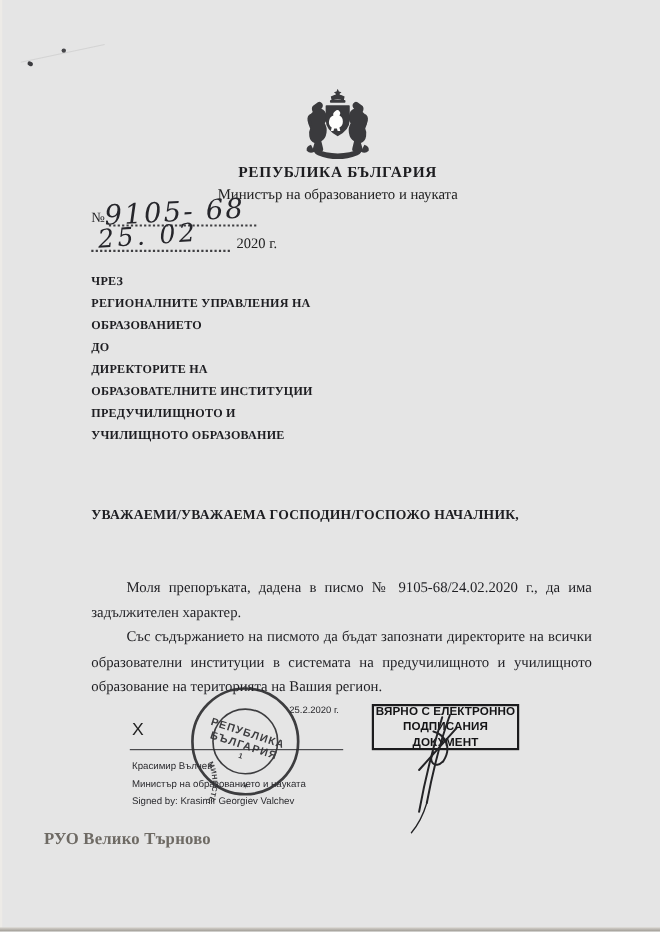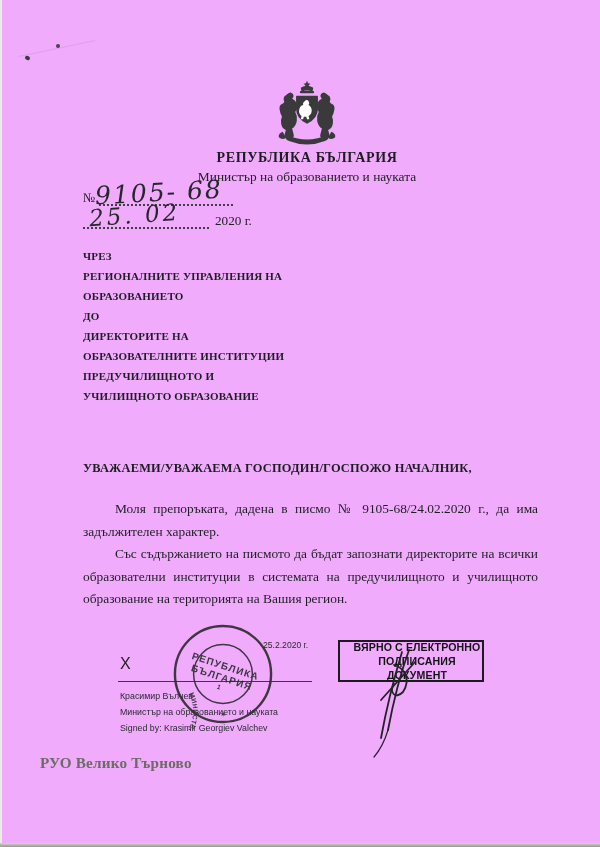--- a/index.html
+++ b/index.html
@@ -1,18 +1,18 @@
 <!DOCTYPE html>
 <html><head>
 <meta charset="utf-8">
 <style>
   html,body{margin:0;padding:0;background:#ffffff;}
   .page{
     position:relative;width:600px;height:847px;overflow:hidden;
-    background:#f0abfc;
+    background:#e5e5e5;
     font-family:"Liberation Serif", serif;
     color:#222225;
   }
   
   .edge-bottom{position:absolute;left:0;right:0;bottom:0;height:4px;
     background:linear-gradient(#d8d5cf,#9a968f);}
   .edge-left{position:absolute;left:0;top:0;bottom:0;width:2px;background:#edebe7;}
   .scratch{position:absolute;left:18px;top:40px;width:78px;height:26px;}
   .dot1{position:absolute;left:7px;top:16px;width:5px;height:4px;background:#3c3c40;border-radius:40% 60% 50% 50%;transform:rotate(20deg);}
   .dot2{position:absolute;left:38px;top:4px;width:4px;height:4px;background:#46464a;border-radius:50%;}
@@ -35,40 +35,40 @@
   .hand2{left:6px;top:-9px;font-size:23px;transform:rotate(-4deg);letter-spacing:3px;}
   .year{font-size:13.2px;color:#222;padding-left:6px;}
 
   
   .recipients{position:absolute;left:83px;top:246px;width:330px;
     font-weight:bold;font-size:11px;line-height:20px;color:#1e1e22;letter-spacing:.2px;}
   .salutation{position:absolute;left:83px;top:461px;width:460px;
     font-weight:bold;font-size:12.4px;color:#1e1e22;letter-spacing:.2px;}
 
   
-  .bodytext{position:absolute;left:83px;top:498px;width:455px;
+  .bodytext{position:absolute;left:83px;top:523px;width:455px;
     font-size:13.4px;line-height:22.5px;text-align:justify;color:#1f1f23;}
   .bodytext p{margin:0 0 0 0;text-indent:32px;}
 
   
   .sig-date{position:absolute;left:263px;top:629px;font-family:"Liberation Sans",sans-serif;
     font-size:8.6px;color:#2a2a2e;margin-top:11px;}
   .sig-x{position:absolute;left:120px;top:655px;font-family:"Liberation Sans",sans-serif;
     font-size:16px;color:#222;}
   .sig-line{position:absolute;left:118px;top:681px;width:194px;height:1px;background:#3a3a3e;}
   .sig-text{position:absolute;left:120px;top:688px;font-family:"Liberation Sans",sans-serif;
     font-size:8.8px;line-height:16px;color:#2b2b2f;}
   .stamp{position:absolute;left:167px;top:618px;width:112px;height:112px;opacity:.9;}
 
   
   .copybox{position:absolute;left:338px;top:640px;width:130px;height:38px;
     border:2px solid #1b1b1d;background:transparent;
     display:flex;flex-direction:column;justify-content:center;align-items:center;
     font-family:"Liberation Sans",sans-serif;font-weight:bold;font-size:10.6px;
-    line-height:14px;color:#141416;text-align:center;letter-spacing:.1px;padding-left:12px;}
+    line-height:14px;color:#141416;text-align:center;letter-spacing:.1px;}
   .scribble{position:absolute;left:345px;top:640px;width:110px;height:120px;}
 
   
   .footer{position:absolute;left:40px;top:754px;
     font-weight:bold;font-size:15.2px;line-height:17.5px;color:#6e6a64;letter-spacing:.2px;}
 </style>
 </head>
 <body>
 
 <div class="page">

